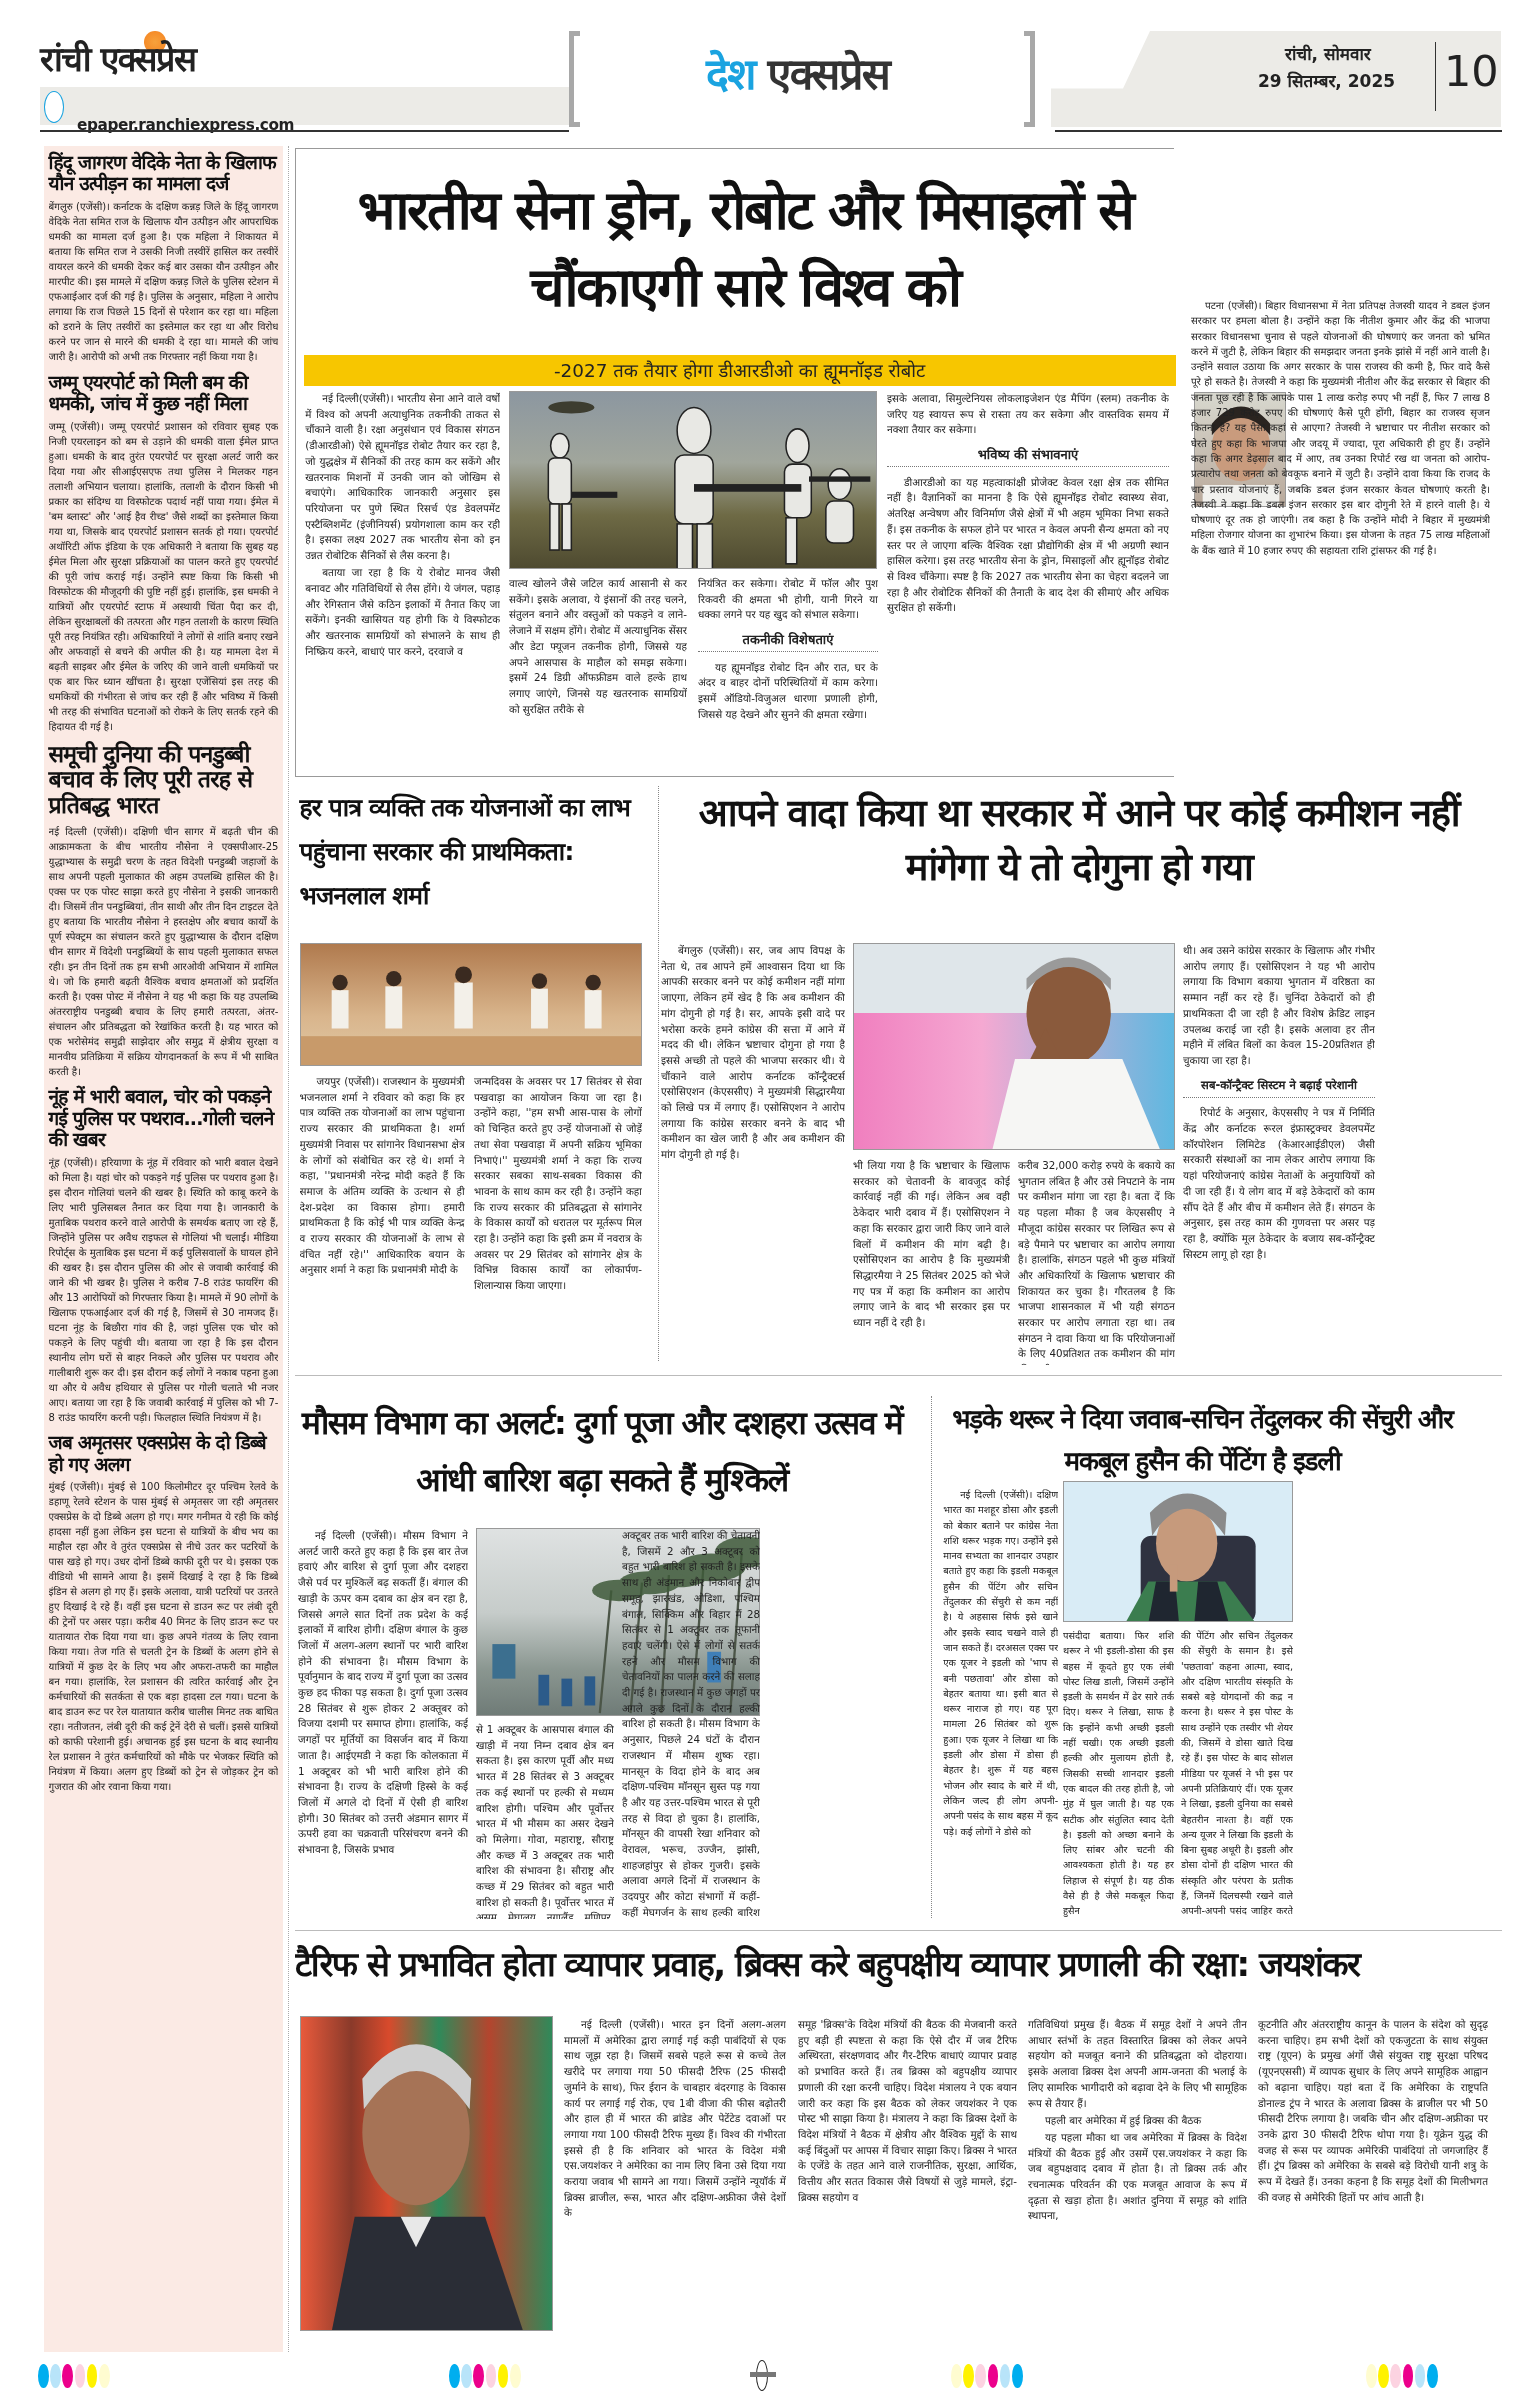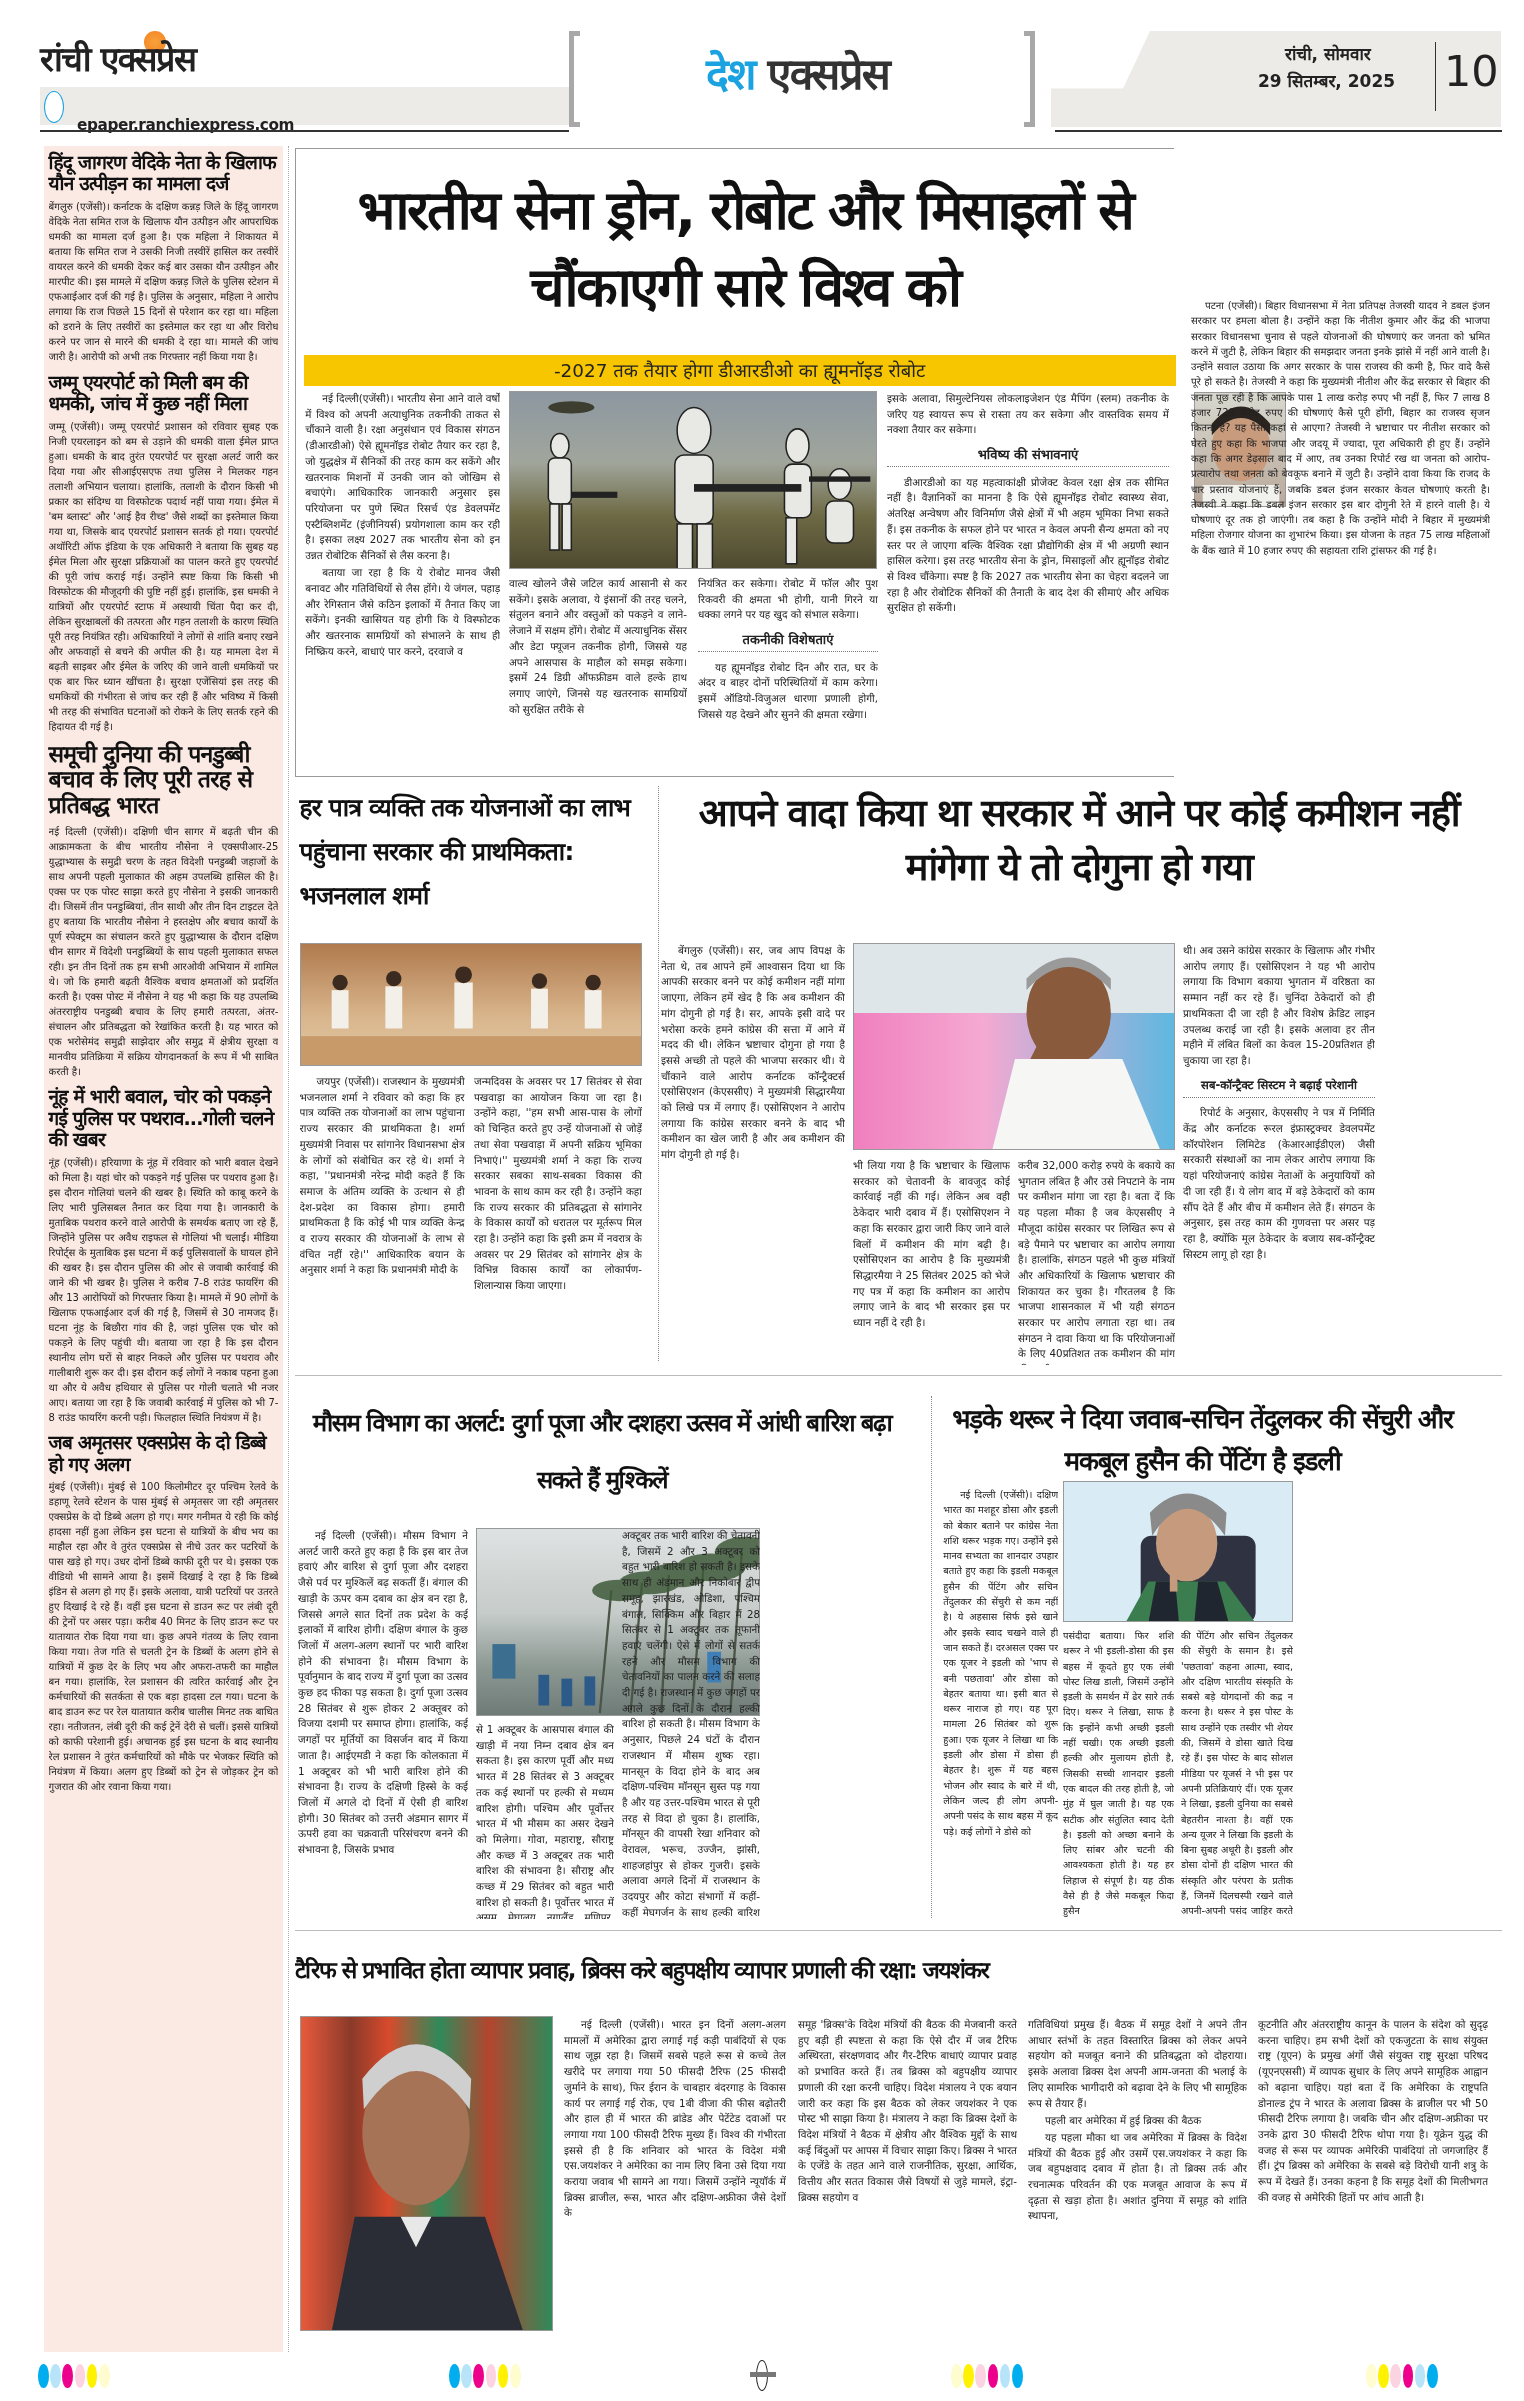--- a/index.html
+++ b/index.html
@@ -188,21 +188,21 @@
   <div class="abs body-text" style="left:522px;top:157px;width:192px;height:422px">
     <p style="text-indent:0">थी। अब उसने कांग्रेस सरकार के खिलाफ और गंभीर आरोप लगाए हैं। एसोसिएशन ने यह भी आरोप लगाया कि विभाग बकाया भुगतान में वरिष्ठता का सम्मान नहीं कर रहे हैं। चुनिंदा ठेकेदारों को ही प्राथमिकता दी जा रही है और विशेष क्रेडिट लाइन उपलब्ध कराई जा रही है। इसके अलावा हर तीन महीने में लंबित बिलों का केवल 15-20प्रतिशत ही चुकाया जा रहा है।</p>
     <div class="sub-h" style="font-size:11.5px">सब-कॉन्ट्रैक्ट सिस्टम ने बढ़ाई परेशानी</div>
     <p>रिपोर्ट के अनुसार, केएससीए ने पत्र में निर्मिति केंद्र और कर्नाटक रूरल इंफ्रास्ट्रक्चर डेवलपमेंट कॉरपोरेशन लिमिटेड (केआरआईडीएल) जैसी सरकारी संस्थाओं का नाम लेकर आरोप लगाया कि यहां परियोजनाएं कांग्रेस नेताओं के अनुयायियों को दी जा रही हैं। ये लोग बाद में बड़े ठेकेदारों को काम सौंप देते हैं और बीच में कमीशन लेते हैं। संगठन के अनुसार, इस तरह काम की गुणवत्ता पर असर पड़ रहा है, क्योंकि मूल ठेकेदार के बजाय सब-कॉन्ट्रैक्ट सिस्टम लागू हो रहा है।</p>
   </div>
 </div>
 
 <div class="hrule" style="left:295px;top:1375px;width:1207px;border-top:0.8px solid #bbb"></div>
 
 <div class="abs" style="left:295px;top:1381px;width:621px;height:545px">
-  <div class="hl" style="font-size:24px;line-height:57px;text-align:center;width:614px;margin-top:14px;letter-spacing:-1.5px">मौसम विभाग का अलर्ट: दुर्गा पूजा और दशहरा उत्सव में आंधी बारिश बढ़ा सकते हैं मुश्किलें</div>
+  <div class="hl" style="font-size:32px;line-height:57px;text-align:center;width:614px;margin-top:14px;letter-spacing:-1.5px">मौसम विभाग का अलर्ट: दुर्गा पूजा और दशहरा उत्सव में आंधी बारिश बढ़ा सकते हैं मुश्किलें</div>
   <div class="abs body-text" style="left:3.1px;top:147px;width:170px;height:391px">
     <p><span class="dl">नई दिल्ली (एजेंसी)।</span> <span>मौसम विभाग ने अलर्ट जारी करते हुए कहा है कि इस बार तेज हवाएं और बारिश से दुर्गा पूजा और दशहरा जैसे पर्व पर मुश्किलें बढ़ सकतीं हैं। बंगाल की खाड़ी के ऊपर कम दबाब का क्षेत्र बन रहा है, जिससे अगले सात दिनों तक प्रदेश के कई इलाकों में बारिश होगी। दक्षिण बंगाल के कुछ जिलों में अलग-अलग स्थानों पर भारी बारिश होने की संभावना है। मौसम विभाग के पूर्वानुमान के बाद राज्य में दुर्गा पूजा का उत्सव कुछ हद फीका पड़ सकता है। दुर्गा पूजा उत्सव 28 सितंबर से शुरू होकर 2 अक्तूबर को विजया दशमी पर समाप्त होगा। हालांकि, कई जगहों पर मूर्तियों का विसर्जन बाद में किया जाता है। आईएमडी ने कहा कि कोलकाता में 1 अक्टूबर को भी भारी बारिश होने की संभावना है। राज्य के दक्षिणी हिस्से के कई जिलों में अगले दो दिनों में ऐसी ही बारिश होगी। 30 सितंबर को उत्तरी अंडमान सागर में ऊपरी हवा का चक्रवाती परिसंचरण बनने की संभावना है, जिसके प्रभाव</span></p>
   </div>
   <div class="abs photo" style="left:181px;top:147px;width:284px;height:188px;background:linear-gradient(180deg,#dfe2e2 0%,#c6ccca 45%,#8b9791 75%,#6f7b77 100%)">
     <svg width="284" height="188" viewBox="0 0 370 245">
       <g stroke="#4b5547" stroke-width="3" fill="none">
           <line x1="160" y1="240" x2="175" y2="80"></line>
           <line x1="200" y1="240" x2="215" y2="70"></line>
           <line x1="240" y1="240" x2="250" y2="60"></line>
           <line x1="280" y1="240" x2="295" y2="50"></line>
@@ -252,21 +252,21 @@
     <p style="text-indent:0">पसंदीदा बताया। फिर शशि थरूर ने भी इडली-डोसा की इस बहस में कूदते हुए एक लंबी पोस्ट लिख डाली, जिसमें उन्होंने इडली के समर्थन में ढेर सारे तर्क दिए। थरूर ने लिखा, साफ है कि इन्होंने कभी अच्छी इडली नहीं चखी। एक अच्छी इडली हल्की और मुलायम होती है, जिसकी सच्ची शानदार इडली एक बादल की तरह होती है, जो मुंह में घुल जाती है। यह एक सटीक और संतुलित स्वाद देती है। इडली को अच्छा बनाने के लिए सांबर और चटनी की आवश्यकता होती है। यह हर लिहाज से संपूर्ण है। यह ठीक वैसे ही है जैसे मकबूल फिदा हुसैन</p>
   </div>
   <div class="abs body-text" style="left:247px;top:247px;width:112px;height:292px;font-size:9.6px;line-height:15.3px">
     <p style="text-indent:0">की पेंटिंग और सचिन तेंदुलकर की सेंचुरी के समान है। इसे 'पछतावा' कहना आत्मा, स्वाद, और दक्षिण भारतीय संस्कृति के सबसे बड़े योगदानों की कद्र न करना है। थरूर ने इस पोस्ट के साथ उन्होंने एक तस्वीर भी शेयर की, जिसमें वे डोसा खाते दिख रहे हैं। इस पोस्ट के बाद सोशल मीडिया पर यूजर्स ने भी इस पर अपनी प्रतिक्रियाएं दीं। एक यूजर ने लिखा, इडली दुनिया का सबसे बेहतरीन नाश्ता है। वहीं एक अन्य यूजर ने लिखा कि इडली के बिना सुबह अधूरी है। इडली और डोसा दोनों ही दक्षिण भारत की संस्कृति और परंपरा के प्रतीक हैं, जिनमें दिलचस्पी रखने वाले अपनी-अपनी पसंद जाहिर करते रहते हैं। यूजर्स ने इडली, डोसा, सांबर, चटनी, मकबूल हुसैन, टीपू सुल्तान, सचिन तेंदुलकर प्रोसेस कर रहे।</p>
   </div>
 </div>
 
 <div class="hrule" style="left:295px;top:1930px;width:1207px;border-top:0.8px solid #bbb"></div>
 
 <div class="abs" style="left:295px;top:1933px;width:1212px;height:407px">
-  <div class="hl" style="font-size:23px;line-height:46px;width:1208px;margin-top:14px;letter-spacing:-1.5px;white-space:nowrap;overflow:hidden">टैरिफ से प्रभावित होता व्यापार प्रवाह, ब्रिक्स करे बहुपक्षीय व्यापार प्रणाली की रक्षा: जयशंकर</div>
+  <div class="hl" style="font-size:34px;line-height:46px;width:1208px;margin-top:8px;letter-spacing:-1.5px;white-space:nowrap;overflow:hidden">टैरिफ से प्रभावित होता व्यापार प्रवाह, ब्रिक्स करे बहुपक्षीय व्यापार प्रणाली की रक्षा: जयशंकर</div>
   <div class="abs photo" style="left:4.6px;top:83px;width:253px;height:315px;background:linear-gradient(90deg,#e85a3c 0%,#8a3a2a 20%,#d84a2c 35%,#2f8a5a 55%,#b4452e 75%,#2f8a5a 100%)">
     <svg width="253" height="315" viewBox="0 0 330 410">
       <ellipse cx="150" cy="150" rx="70" ry="95" fill="#a67356"></ellipse>
       <path d="M82 120 Q150 20 220 120 L222 80 Q150 -10 80 80Z" fill="#cfcfcf"></path>
       <path d="M40 410 L70 260 L240 260 L290 410Z" fill="#2a2d36"></path>
       <path d="M130 260 L150 300 L170 260Z" fill="#e8e8e8"></path>
     </svg>
   </div>
   <div class="abs body-text" style="left:269px;top:84px;width:222px;height:315px">
     <p><span class="dl">नई दिल्ली (एजेंसी)।</span> <span>भारत इन दिनों अलग-अलग मामलों में अमेरिका द्वारा लगाई गई कड़ी पाबंदियों से एक साथ जूझ रहा है। जिसमें सबसे पहले रूस से कच्चे तेल खरीदे पर लगाया गया 50 फीसदी टैरिफ (25 फीसदी जुर्माने के साथ), फिर ईरान के चाबहार बंदरगाह के विकास कार्य पर लगाई गई रोक, एच 1बी वीजा की फीस बढ़ोतरी और हाल ही में भारत की ब्रांडेड और पेटेंटेड दवाओं पर लगाया गया 100 फीसदी टैरिफ मुख्य हैं। विश्व की गंभीरता इससे ही है कि शनिवार को भारत के विदेश मंत्री एस.जयशंकर ने अमेरिका का नाम लिए बिना उसे दिया गया कराया जवाब भी सामने आ गया। जिसमें उन्होंने न्यूयॉर्क में ब्रिक्स ब्राजील, रूस, भारत और दक्षिण-अफ्रीका जैसे देशों के</span></p>

